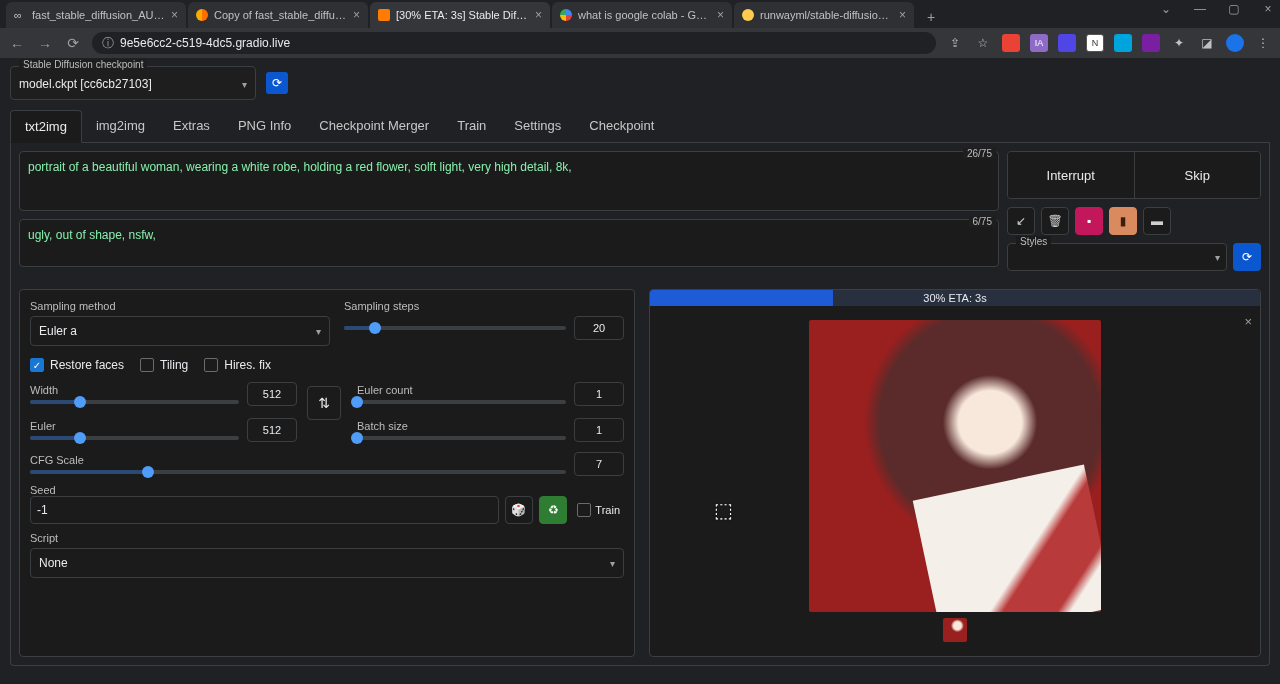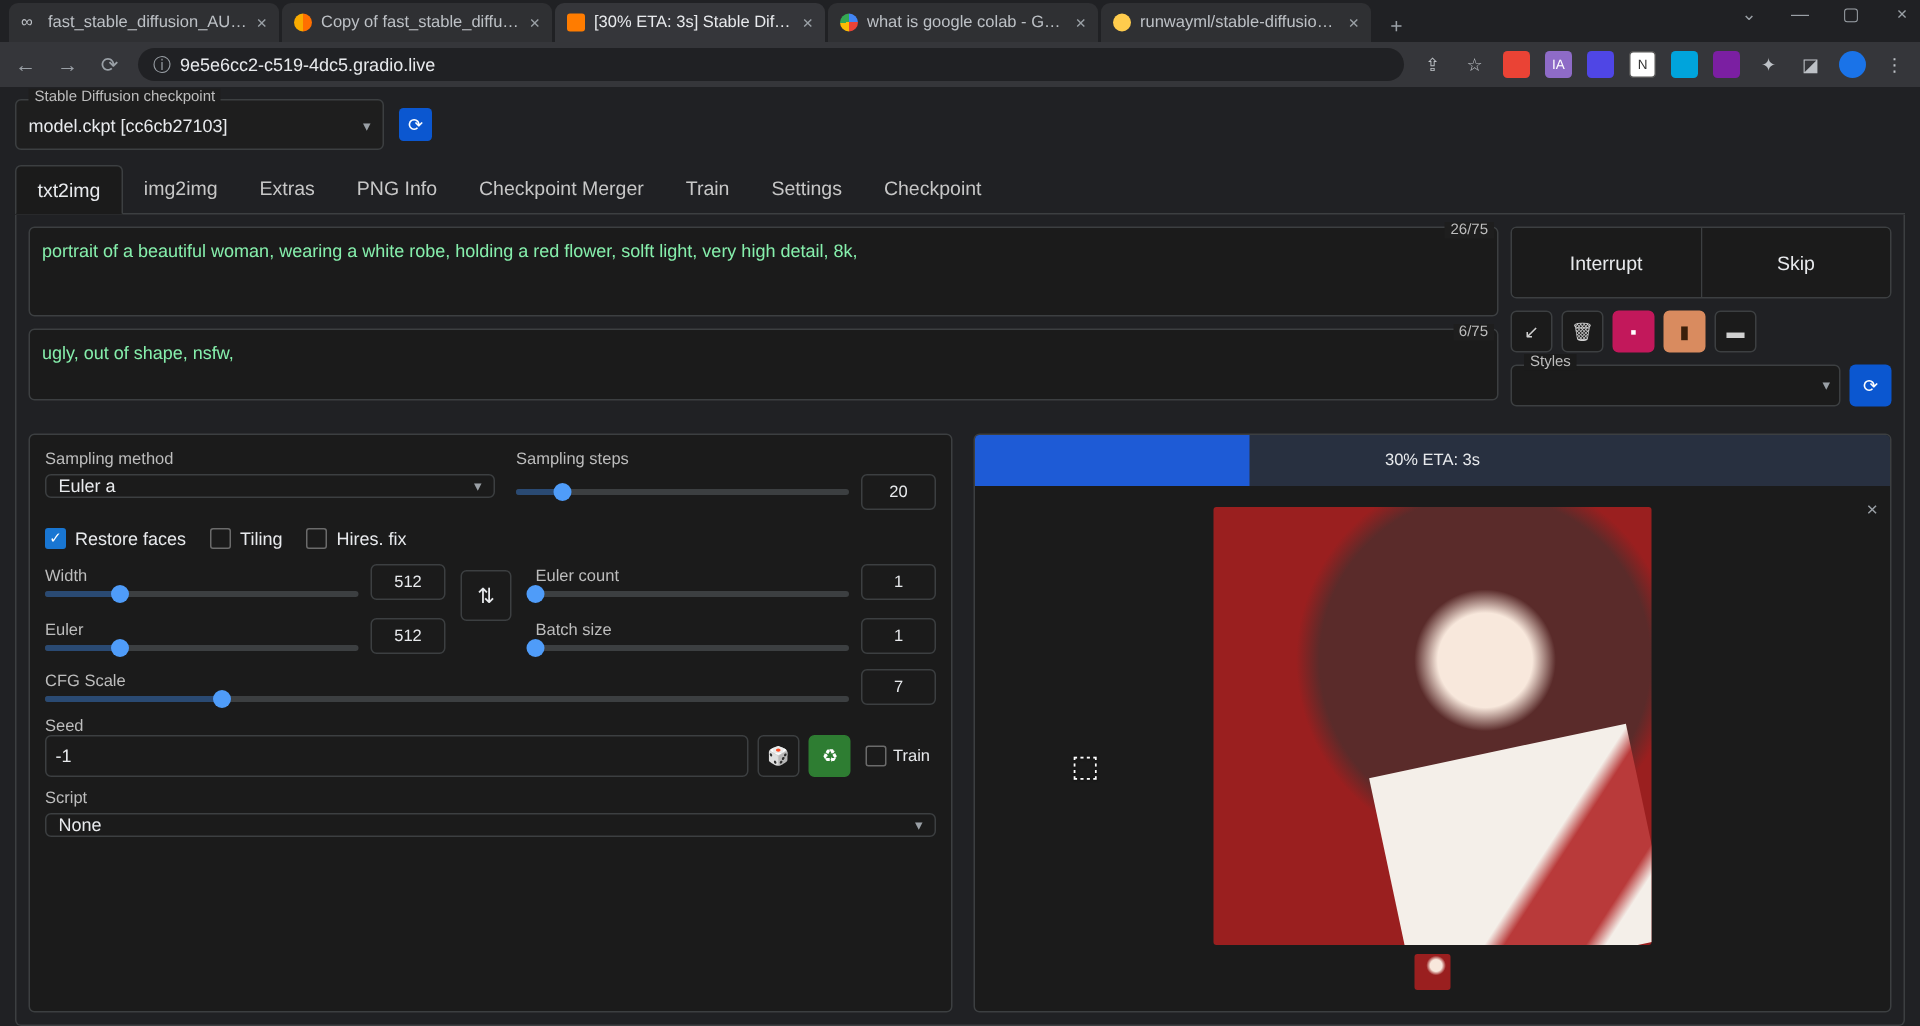--- a/index.html
+++ b/index.html
@@ -58,21 +58,21 @@
 .styles-label { position:absolute; top:-8px; left:8px; background:#1b1b1b; padding:0 4px; font-size:10px; color:#bdbdbd; }
 .styles-refresh { width:28px; height:28px; background:#0b57d0; border-radius:4px; display:flex; align-items:center; justify-content:center; color:#fff; font-size:12px; cursor:pointer; }
 
 
 .settings-output { display:grid; grid-template-columns: 616px 1fr; gap:14px; margin-top:6px; }
 
 .settings-panel { border:1px solid #3c3f41; border-radius:4px; padding:10px; background:#1b1b1b; }
 .sp-row1 { display:grid; grid-template-columns: 300px 1fr; gap:14px; align-items:start; }
 .field-group { position:relative; }
 .fg-label { font-size:11px; color:#bdbdbd; margin-bottom:4px; }
-.dropdown { border:1px solid #3c3f41; border-radius:4px; height:16px; display:flex; align-items:center; justify-content:space-between; padding:0 8px; font-size:12px; cursor:pointer; }
+.dropdown { border:1px solid #3c3f41; border-radius:4px; height:30px; display:flex; align-items:center; justify-content:space-between; padding:0 8px; font-size:12px; cursor:pointer; }
 .slider-row { display:flex; align-items:center; gap:8px; }
 .slider { position:relative; flex:1; height:4px; background:#3c3f41; border-radius:2px; }
 .slider-fill { position:absolute; left:0; top:0; bottom:0; background:#2a4a73; border-radius:2px; }
 .slider-thumb { position:absolute; top:50%; width:12px; height:12px; background:#4f9cf9; border-radius:50%; transform:translate(-50%,-50%); cursor:pointer; }
 .num-box { width:50px; height:24px; border:1px solid #3c3f41; border-radius:4px; background:#1b1b1b; color:#e8eaed; font-size:11px; text-align:center; }
 
 .checks { display:flex; gap:16px; margin:12px 0 8px; font-size:12px; }
 .chk { display:flex; align-items:center; gap:6px; cursor:pointer; }
 .chk-box { width:14px; height:14px; border:1px solid #6b6b6b; border-radius:2px; display:flex; align-items:center; justify-content:center; font-size:10px; }
 .chk-box.checked { background:#1976d2; border-color:#1976d2; color:#fff; }
@@ -86,21 +86,21 @@
 .seed-row { display:flex; gap:6px; align-items:flex-end; margin-top:8px; }
 .seed-input { flex:1; position:relative; }
 .seed-label { font-size:11px; color:#bdbdbd; }
 .seed-field { width:100%; height:28px; border:1px solid #3c3f41; border-radius:4px; background:#1b1b1b; color:#e8eaed; font-size:12px; padding:0 6px; }
 .seed-btn { width:28px; height:28px; border:1px solid #3c3f41; border-radius:4px; display:flex; align-items:center; justify-content:center; font-size:12px; cursor:pointer; }
 .seed-btn.green { background:#2e7d32; border-color:#2e7d32; color:#fff; }
 .extra-chk { display:flex; align-items:center; gap:4px; font-size:11px; padding:0 4px; height:28px; }
 
 .script-row { margin-top:8px; }
 .output-panel { border:1px solid #3c3f41; border-radius:4px; background:#1b1b1b; padding:0; overflow:hidden; }
-.progress { height:34px; background:#283040; position:relative; }
+.progress { height:16px; background:#283040; position:relative; }
 .progress-fill { position:absolute; left:0; top:0; bottom:0; background:#1e5bd6; }
 .progress-text { position:absolute; left:50%; top:50%; transform:translate(-50%,-50%); font-size:11px; color:#e8eaed; }
 .img-area { position:relative; padding:14px; display:flex; flex-direction:column; align-items:center; gap:6px; }
 .close-x { position:absolute; right:8px; top:8px; font-size:13px; color:#9aa0a6; cursor:pointer; }
 .gen-img { width:292px; height:292px; background: radial-gradient(circle at 62% 35%, #f8e8dc 0 12%, #5a2b2a 18% 42%, #9a1f1f 48% 100%); border-radius:2px; position:relative; overflow:hidden; }
 .gen-img::after { content:""; position:absolute; left:40%; top:55%; width:60%; height:50%; background:linear-gradient(135deg,#f4efe9 0 55%, #b93a3a 60% 80%, #f4efe9 85% 100%); transform:rotate(-12deg); }
 .thumb { width:24px; height:24px; background:radial-gradient(circle at 60% 32%, #f8e8dc 0 18%, #9a1f1f 30% 100%); border-radius:2px; cursor:pointer; }
 
 .cursor { position:absolute; left:714px; top:498px; font-size:20px; color:#fff; pointer-events:none; text-shadow:0 0 2px #000; }
 .chev { font-size:10px; color:#9aa0a6; }

